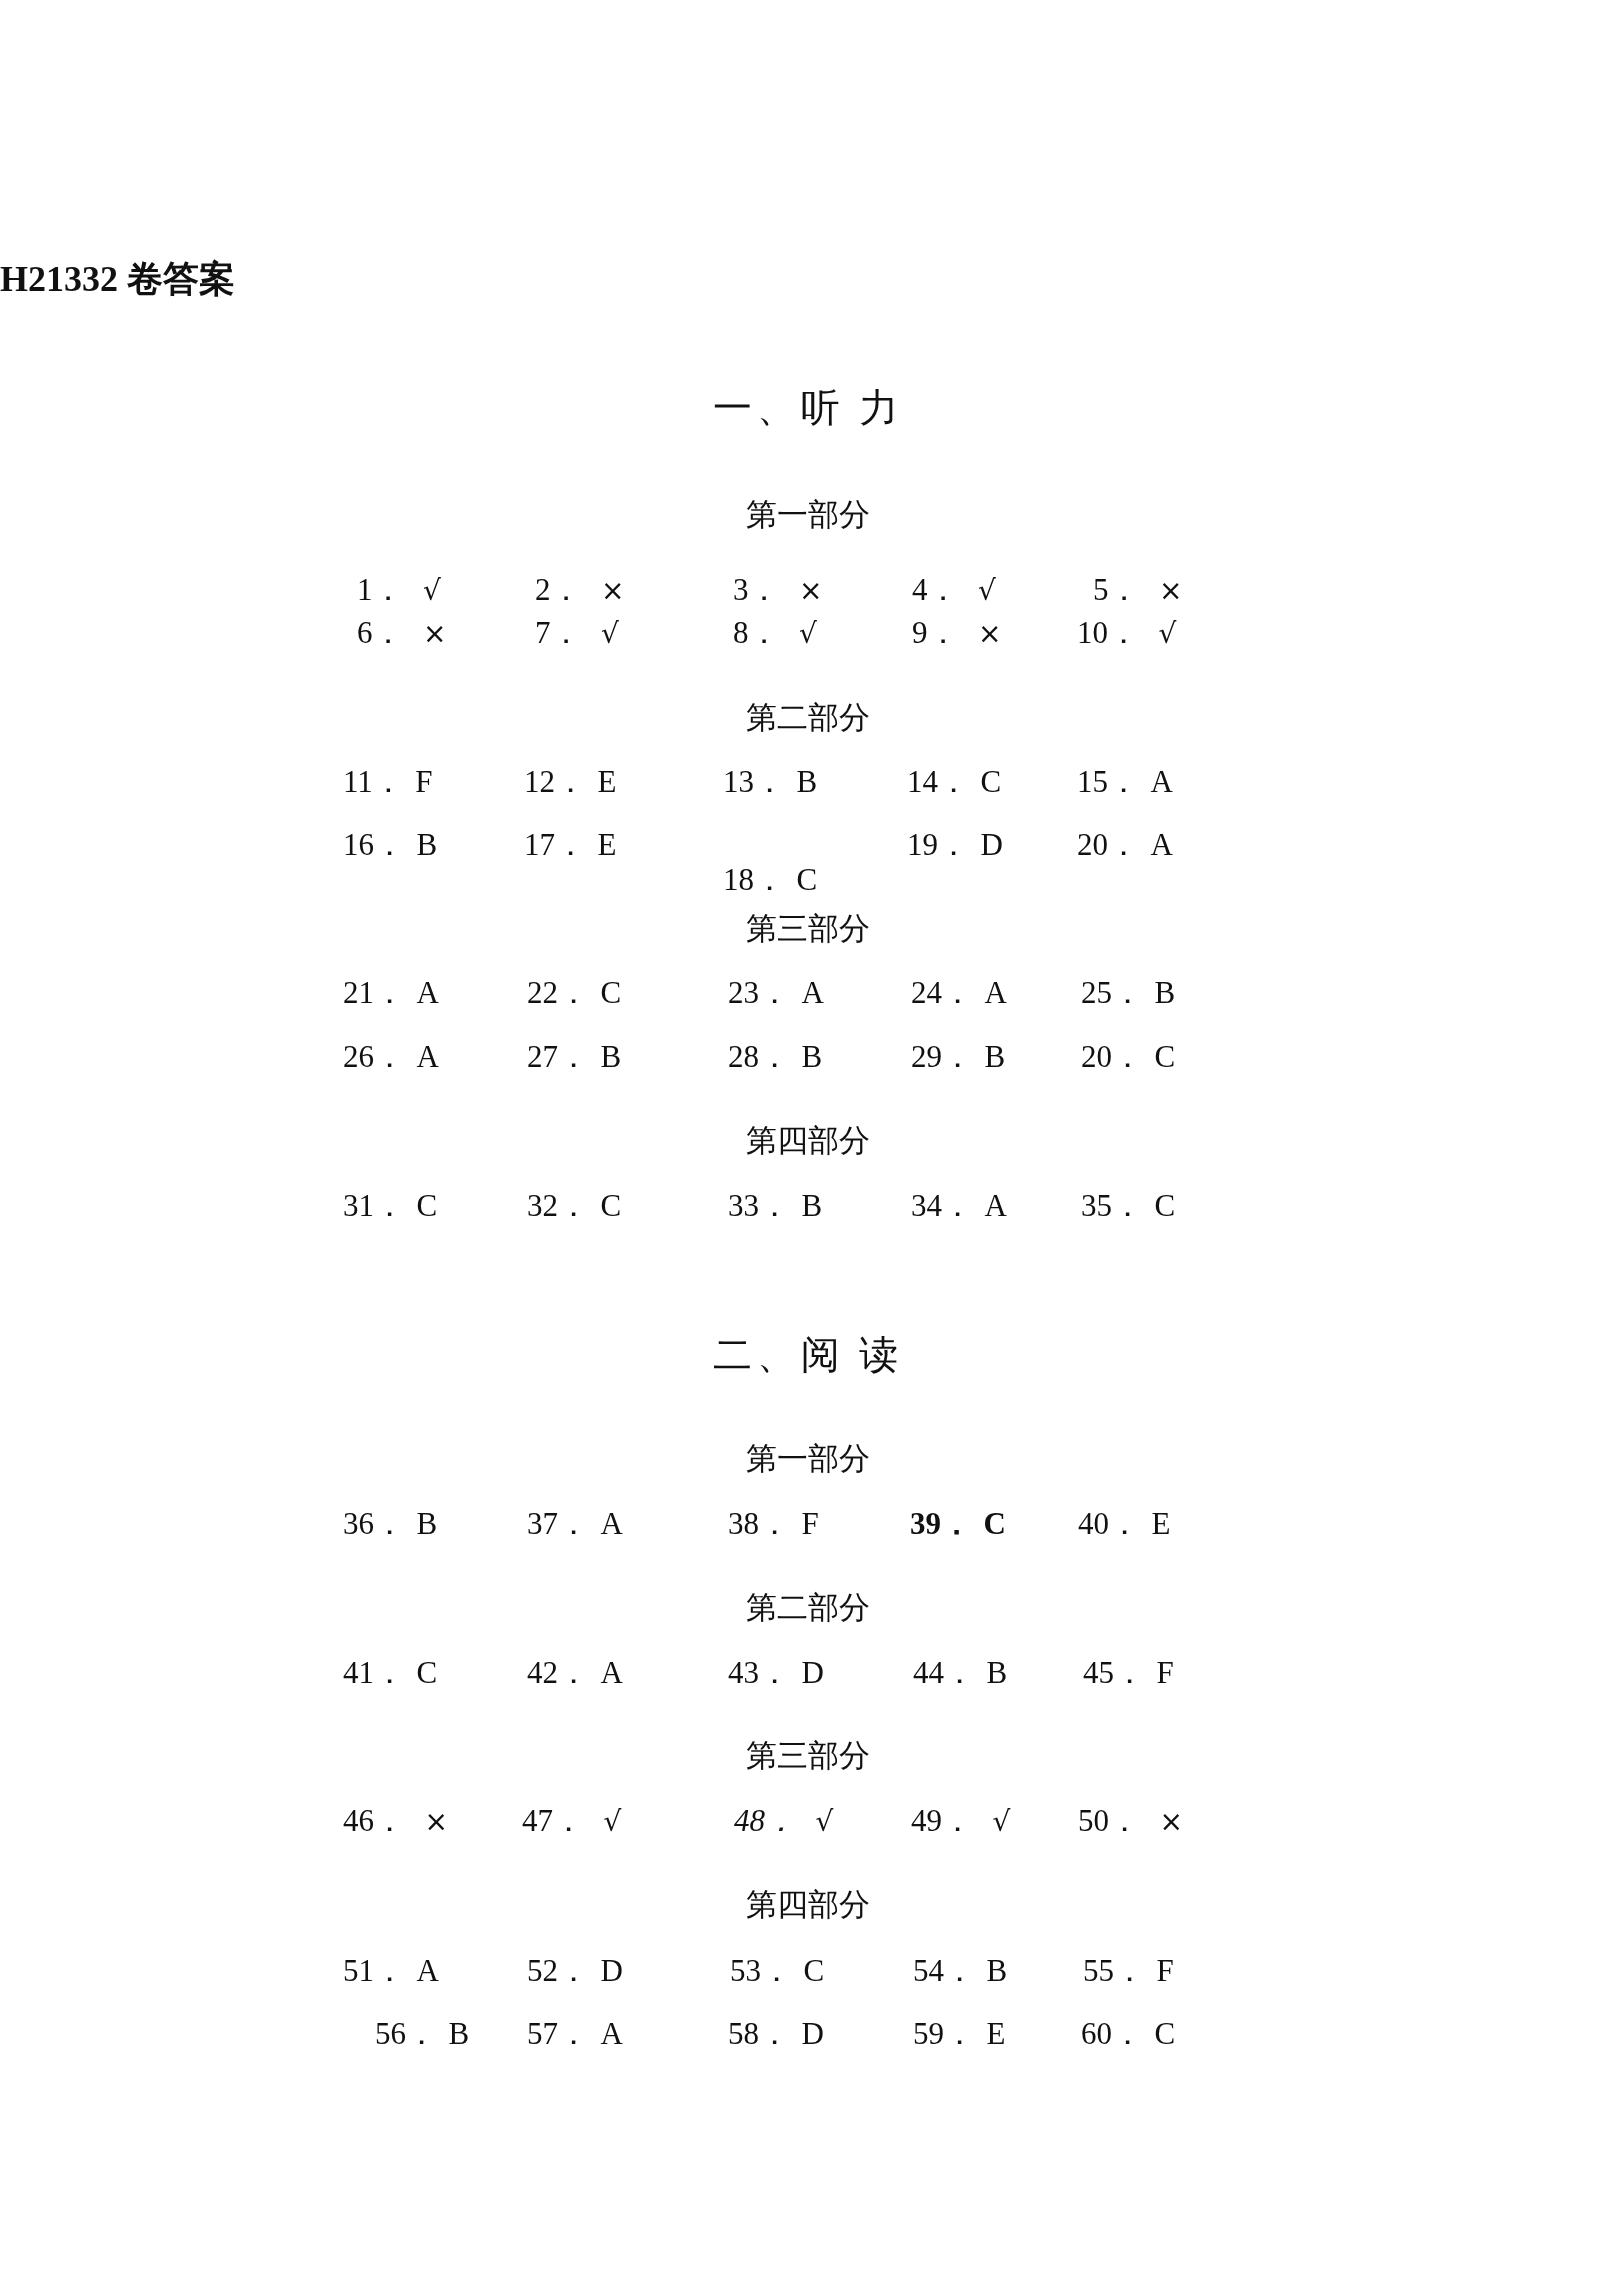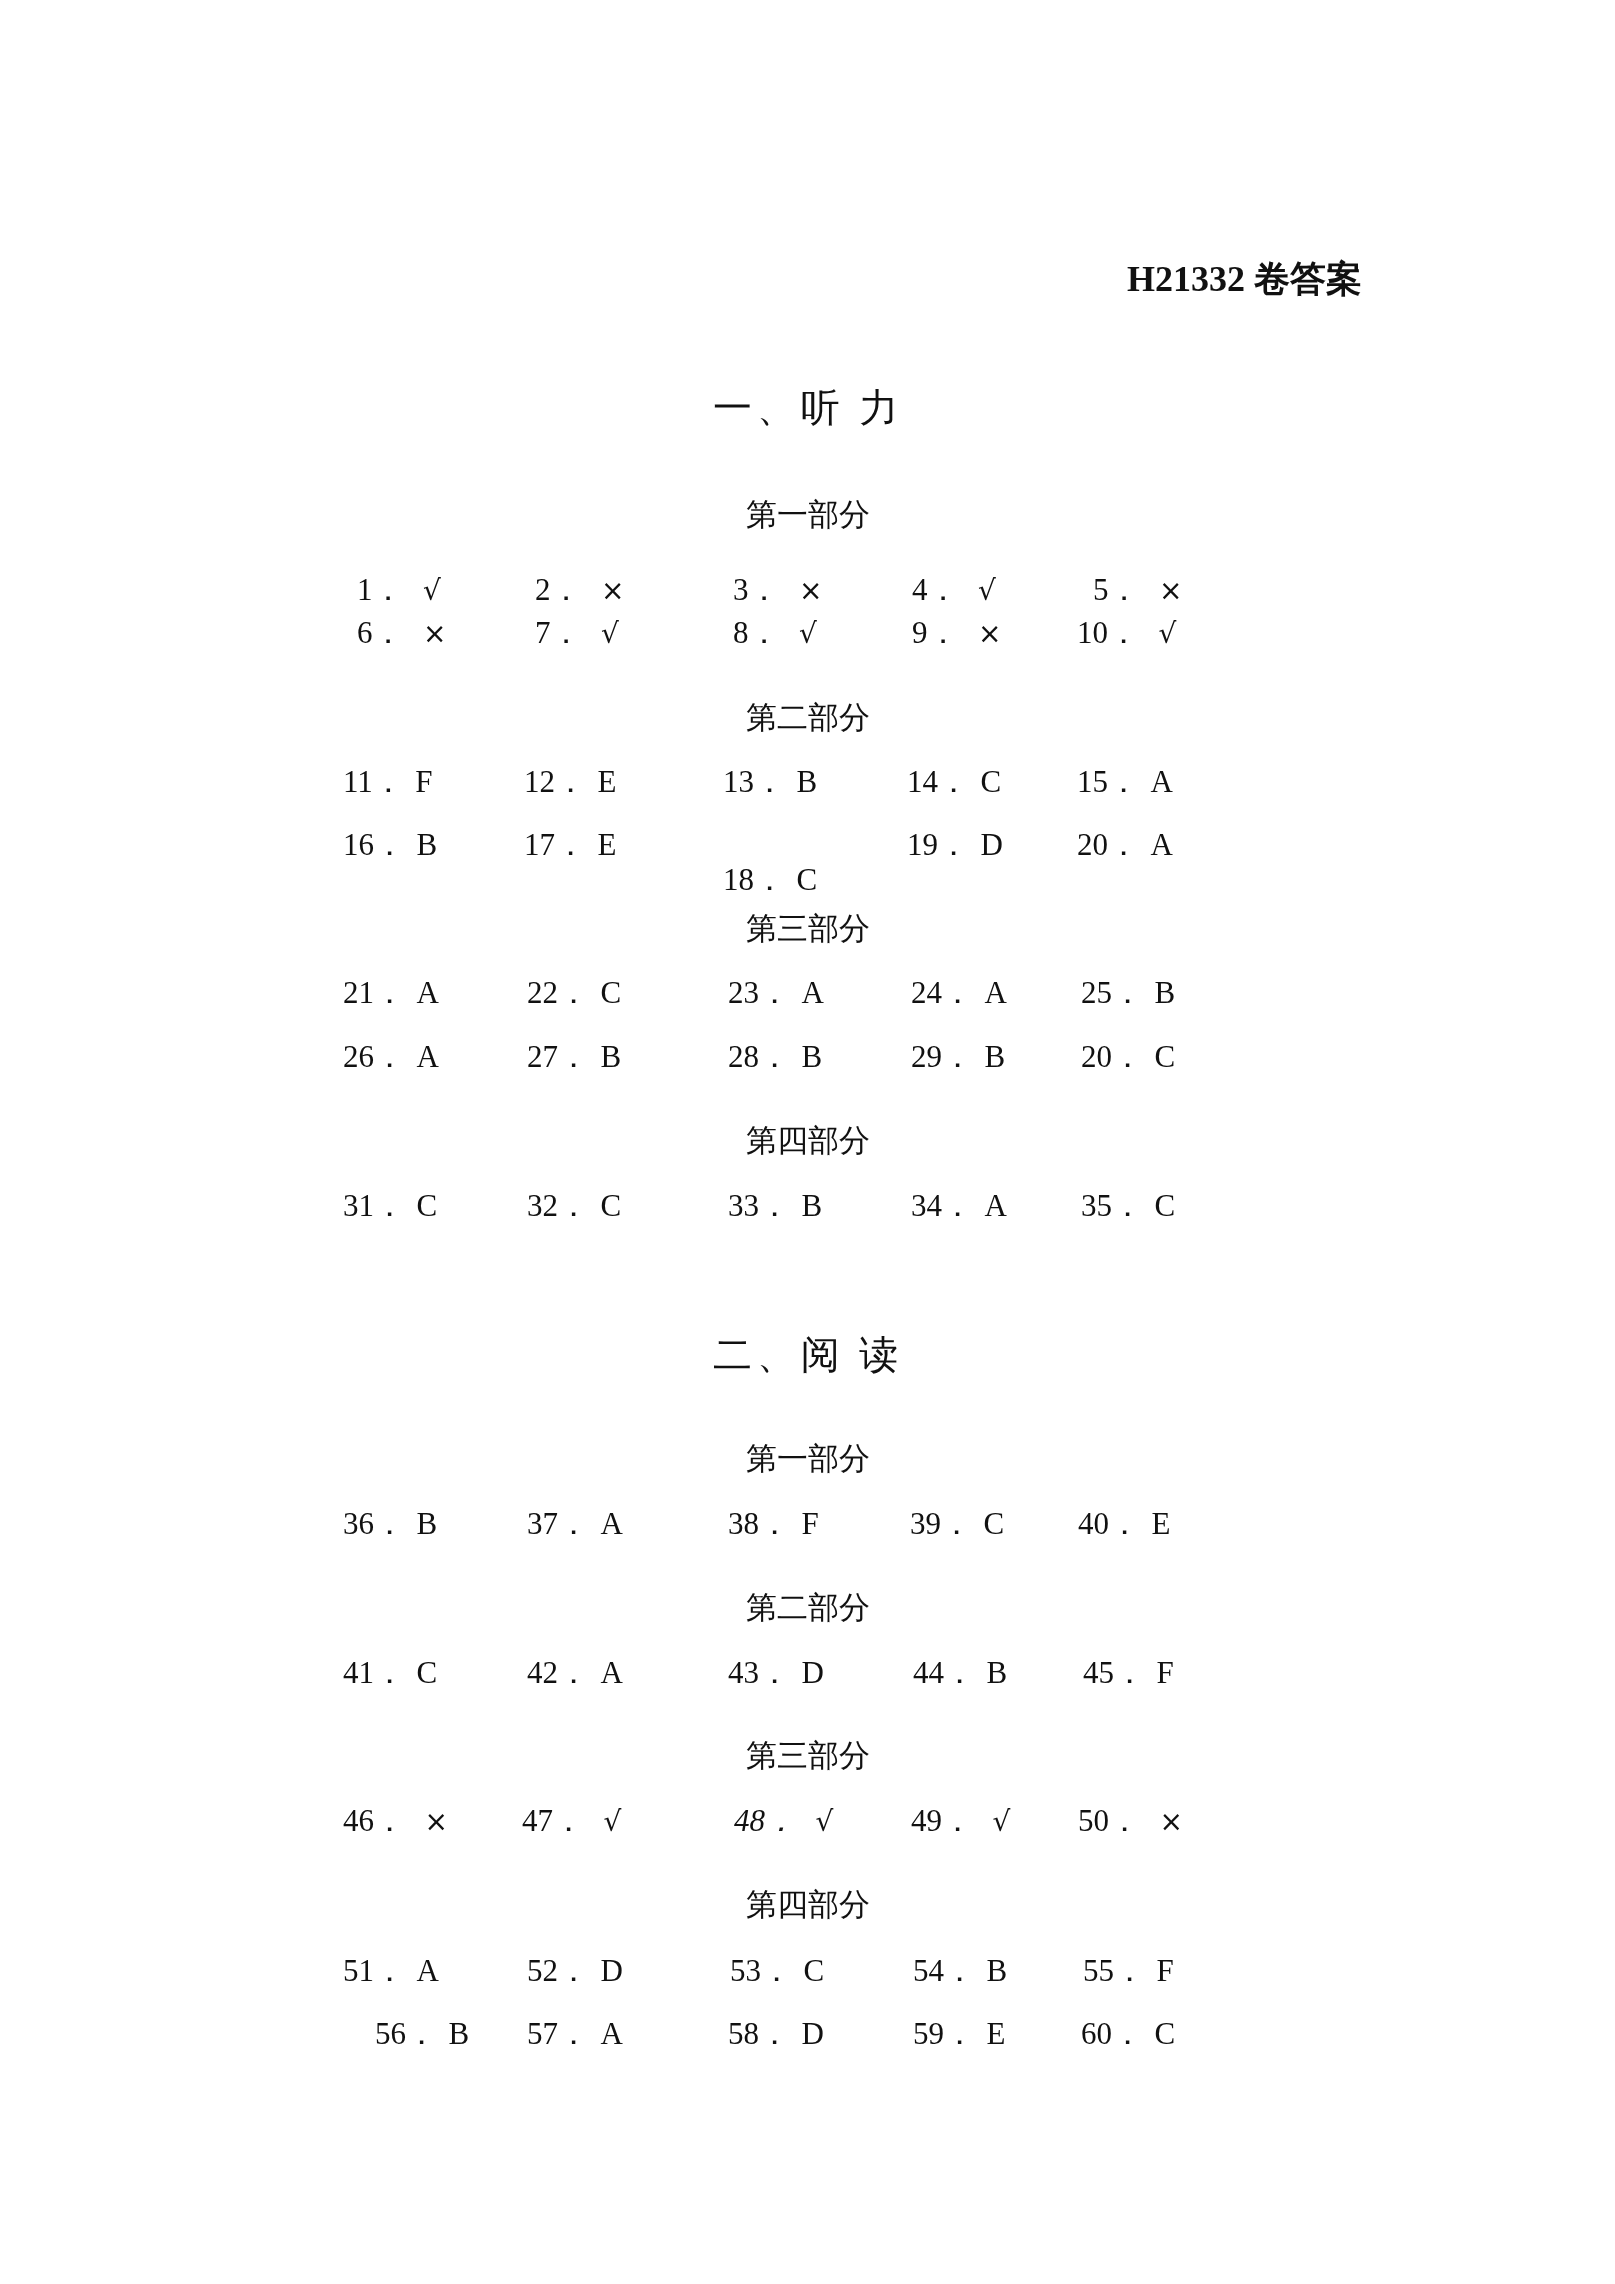--- a/index.html
+++ b/index.html
@@ -17,21 +17,21 @@
     .page {
       position: absolute;
       left: 0; top: 0;
       width: 1616px;
       height: 2284px;
     }
     .doc-title {
       position: absolute;
       left: 0; width: 1362px;
       top: 255px;
-      text-align: right;
+      text-align: left;
       font-size: 36px;
       font-weight: bold;
       line-height: 49px;
     }
     .section-title {
       position: absolute;
       left: 0; width: 1616px;
       text-align: center;
       font-size: 39px;
       line-height: 49px;
@@ -127,21 +127,21 @@
     <div class="cell" style="left:1081px;"><span class="num">35．</span><span class="ans">C</span></div>
   </div>
 
   <div class="section-title" style="top:1330px;">二、阅 读</div>
 
   <div class="part-title" style="top:1438px;">第一部分</div>
   <div class="row" style="top:1503px;">
     <div class="cell" style="left:343px;"><span class="num">36．</span><span class="ans">B</span></div>
     <div class="cell" style="left:527px;"><span class="num">37．</span><span class="ans">A</span></div>
     <div class="cell" style="left:728px;"><span class="num">38．</span><span class="ans">F</span></div>
-    <div class="cell" style="left:910px;"><span class="num">39．</span><span class="ans">C</span></div>
+    <div class="cell" style="left:910px;font-weight:bold;"><span class="num">39．</span><span class="ans">C</span></div>
     <div class="cell" style="left:1078px;"><span class="num">40．</span><span class="ans">E</span></div>
   </div>
 
   <div class="part-title" style="top:1587px;">第二部分</div>
   <div class="row" style="top:1652px;">
     <div class="cell" style="left:343px;"><span class="num">41．</span><span class="ans">C</span></div>
     <div class="cell" style="left:527px;"><span class="num">42．</span><span class="ans">A</span></div>
     <div class="cell" style="left:728px;"><span class="num">43．</span><span class="ans">D</span></div>
     <div class="cell" style="left:913px;"><span class="num">44．</span><span class="ans">B</span></div>
     <div class="cell" style="left:1083px;"><span class="num">45．</span><span class="ans">F</span></div>

